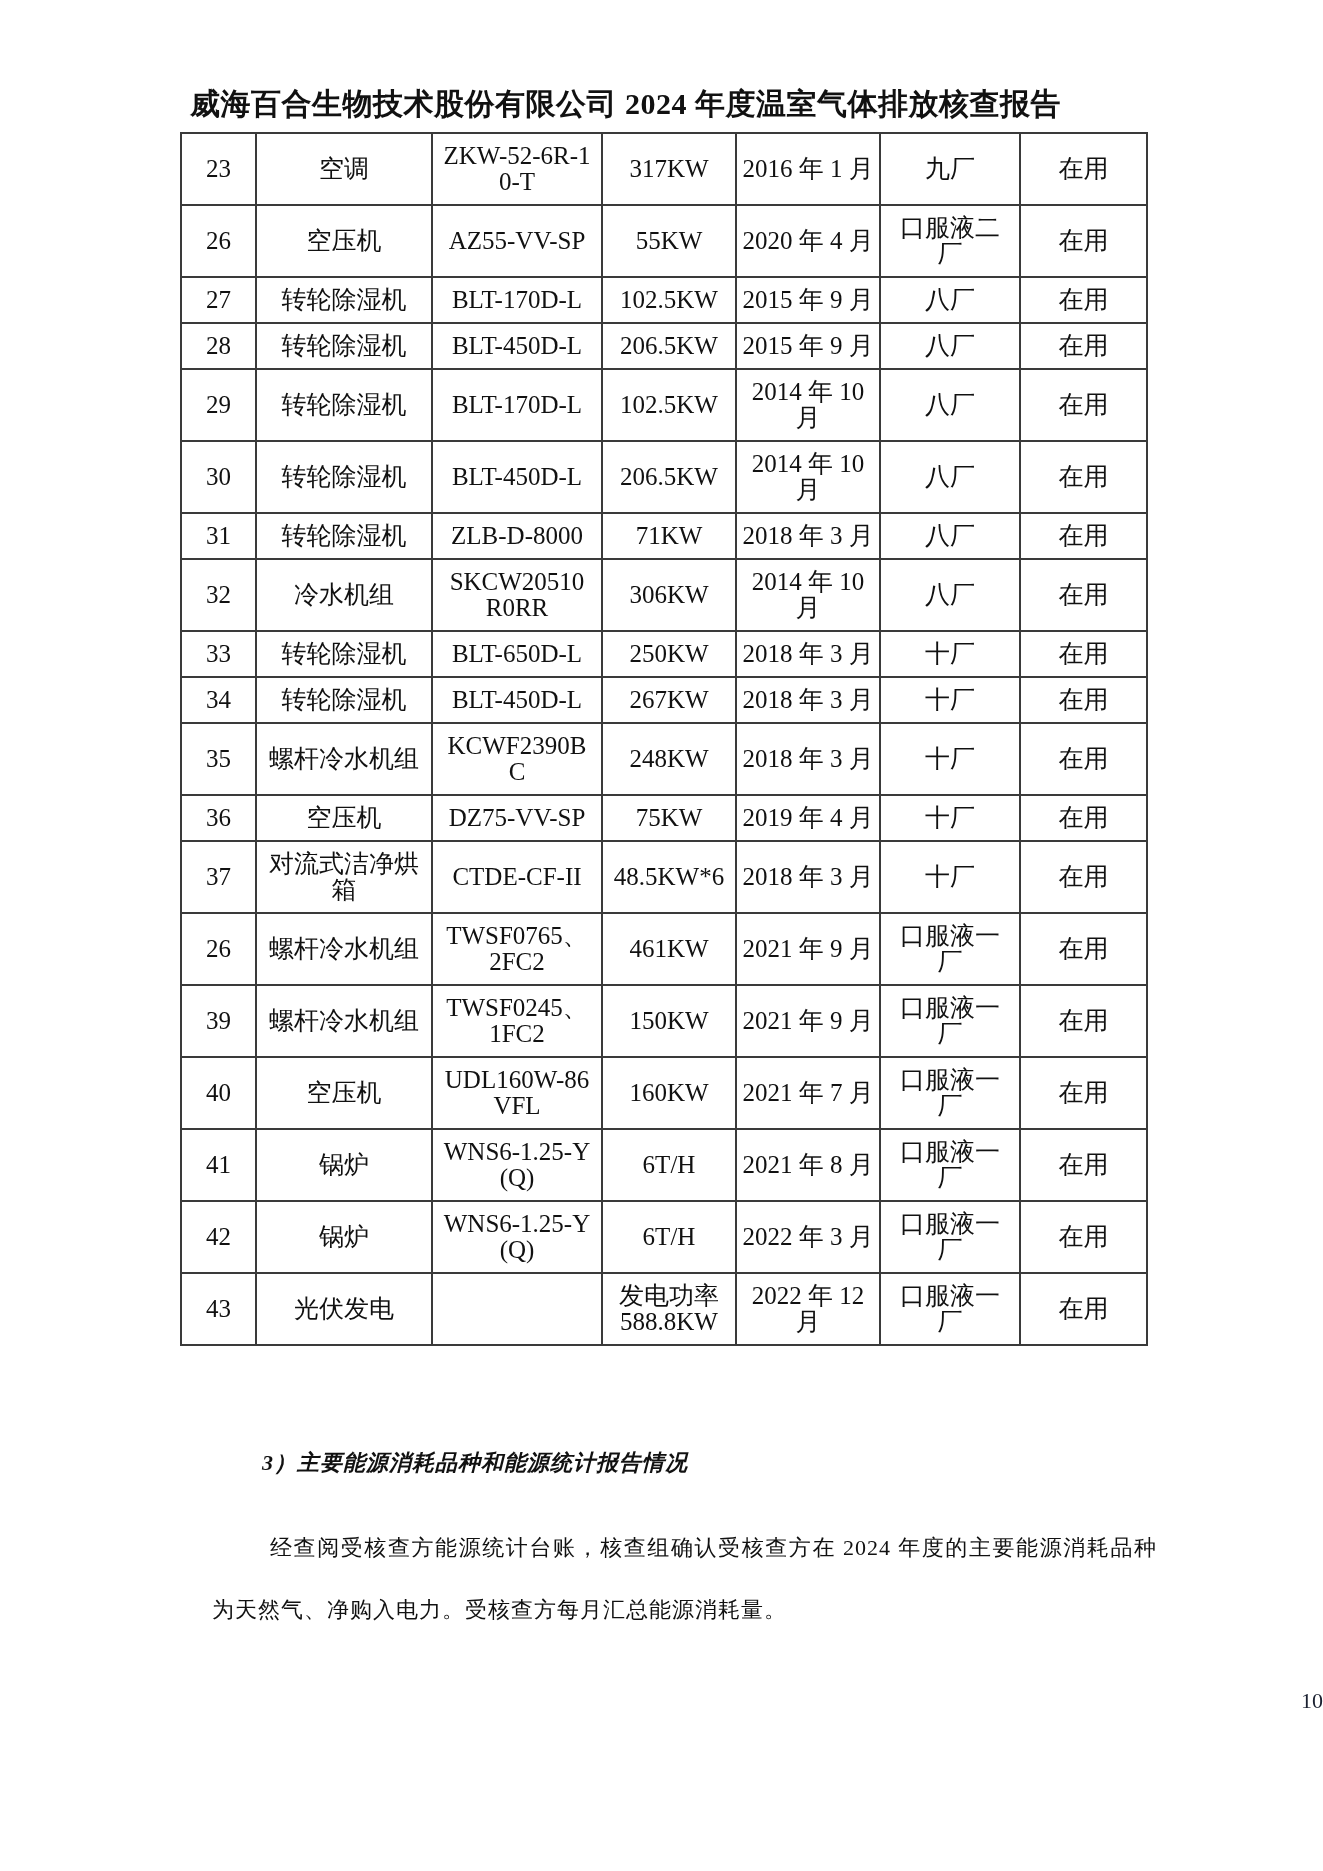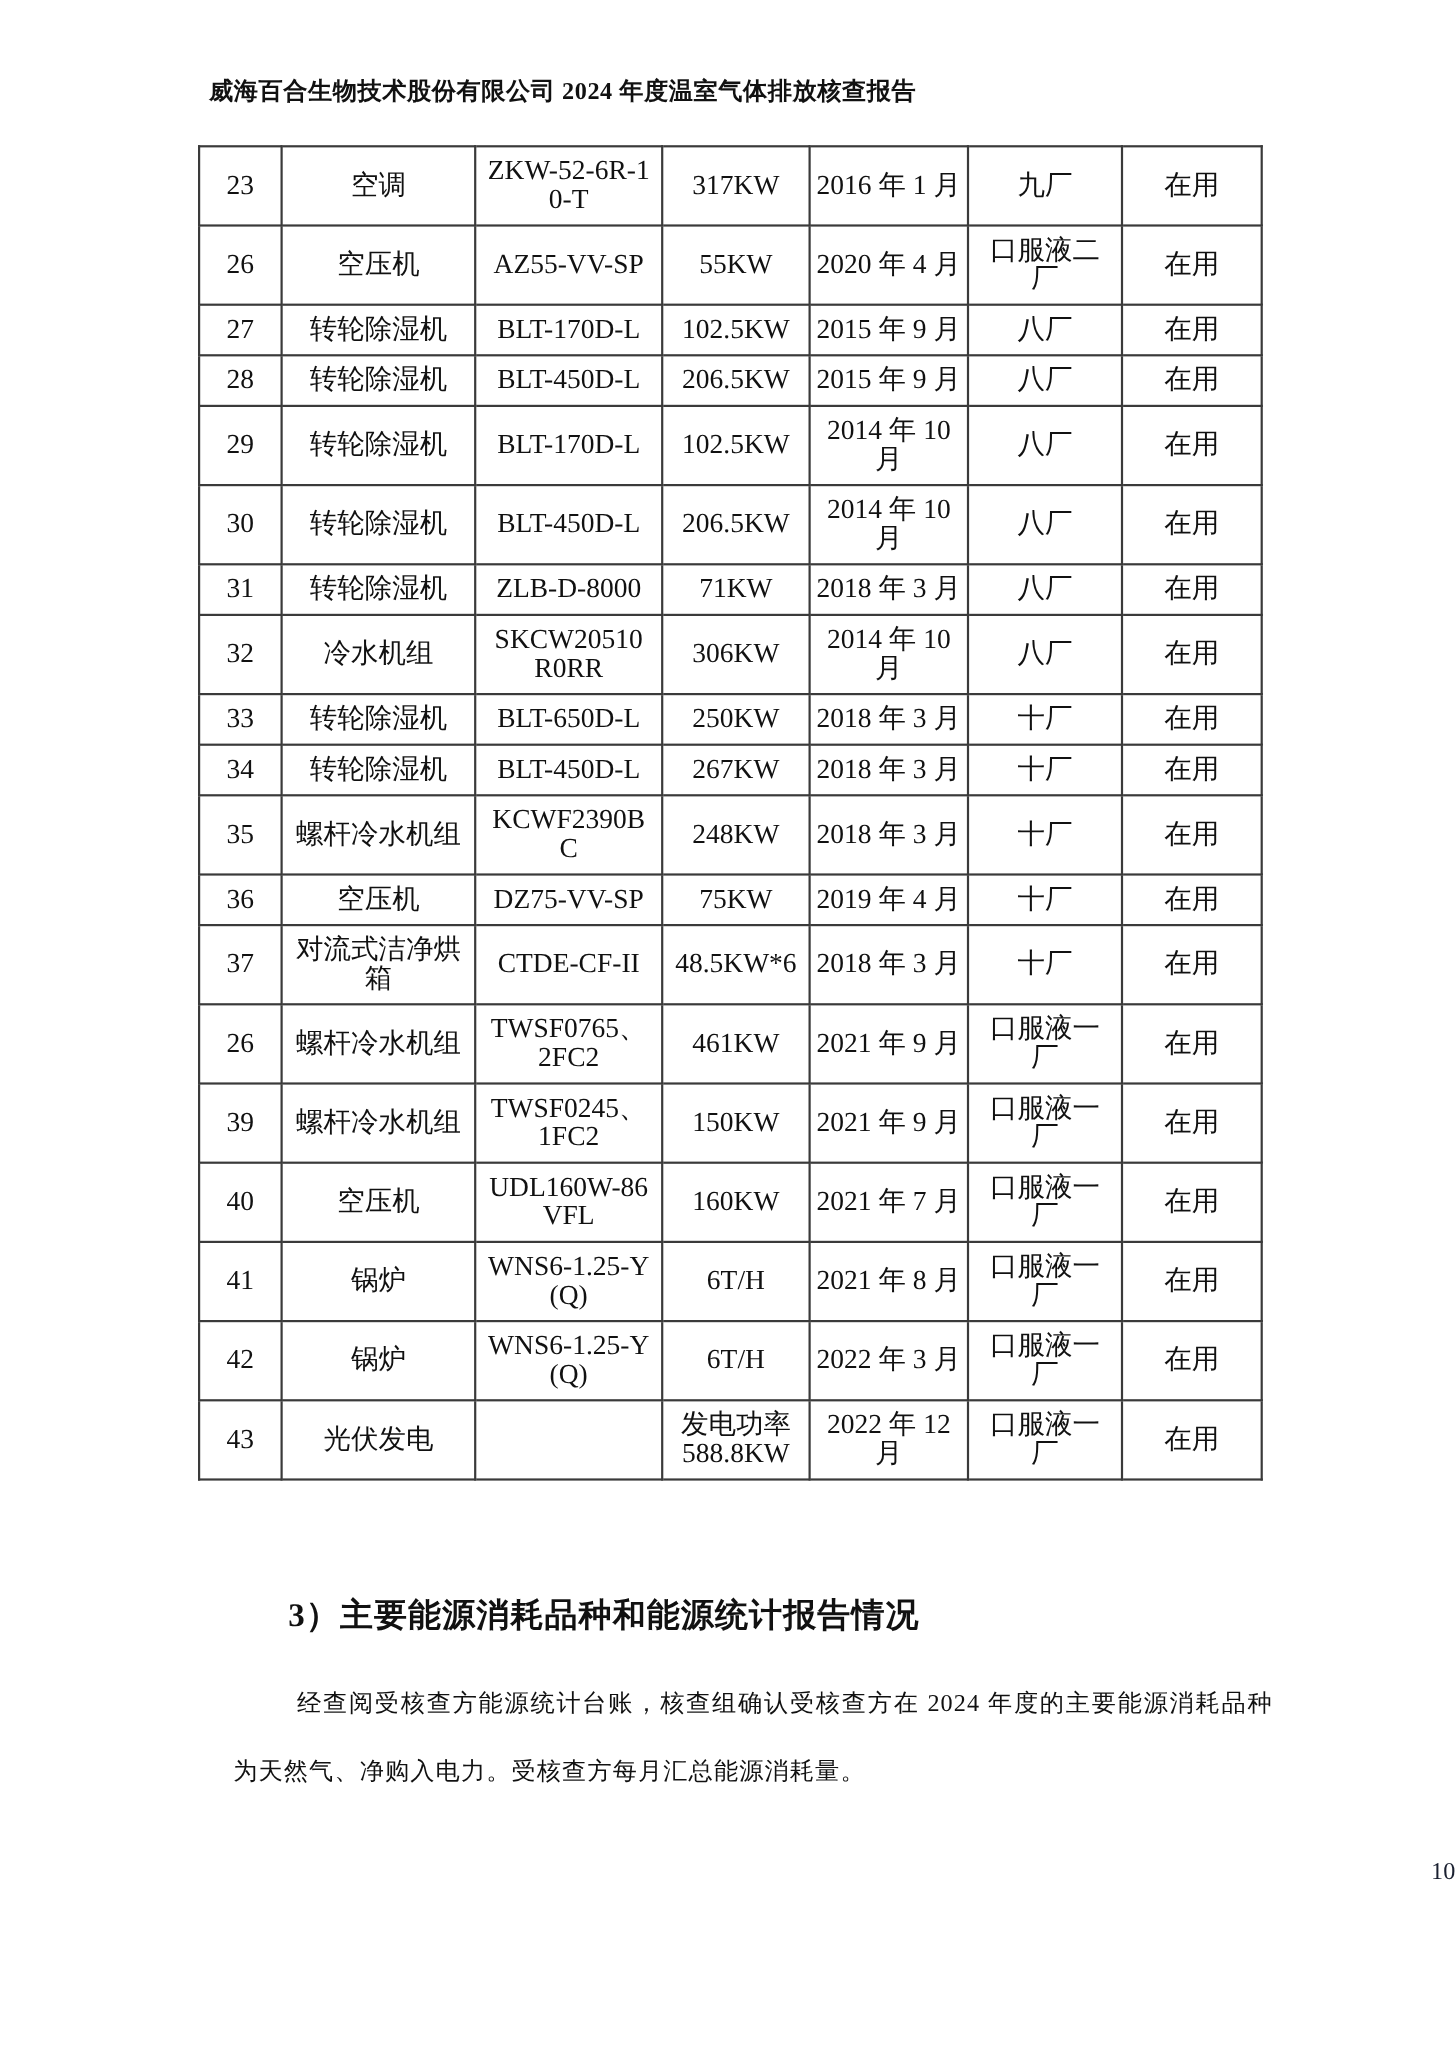--- a/index.html
+++ b/index.html
@@ -2,36 +2,36 @@
 <html><head>
 <meta charset="utf-8">
 <style>
   html,body{margin:0;padding:0;}
   body{
     width:1323px;height:1871px;background:#ffffff;position:relative;
     font-family:"Liberation Serif","DejaVu Serif",serif;color:#111;
     overflow:hidden;
   }
   .doc-header{
-    position:absolute;top:68px;left:190px;
-    font-size:22px;font-weight:bold;letter-spacing:0.5px;white-space:nowrap;
+    position:absolute;top:84px;left:190px;
+    font-size:30px;font-weight:bold;letter-spacing:0.5px;white-space:nowrap;
   }
   table.equip-table{
     position:absolute;top:132px;left:180px;width:966px;
     border-collapse:collapse;table-layout:fixed;
   }
   table.equip-table td{
     border:2px solid #3a3a3a;
     text-align:center;vertical-align:middle;
     font-size:25px;line-height:26px;padding:9px 3px;
     white-space:pre-line;word-break:break-all;
   }
   .section-heading{
     position:absolute;top:1448px;left:262px;
-    font-size:30px;font-weight:bold;letter-spacing:1px;white-space:nowrap;
+    font-size:22px;font-weight:bold;letter-spacing:1px;white-space:nowrap;font-style:italic;
   }
   .body-paragraph{
     position:absolute;top:1505px;left:200px;width:945px;margin:12px;
     font-size:22px;line-height:62px;letter-spacing:1px;
     text-align:justify;text-indent:58px;
   }
   .page-number{
     position:absolute;top:1688px;left:0;width:1323px;
     text-align:right;font-size:22px;color:#1a2030;
   }

